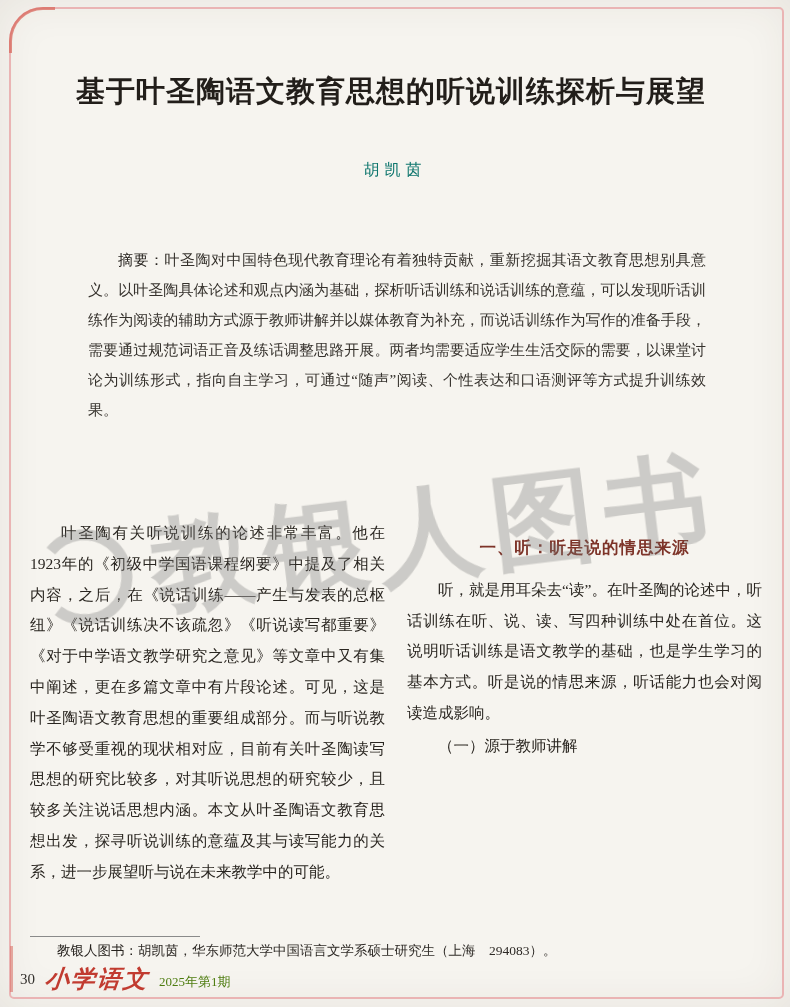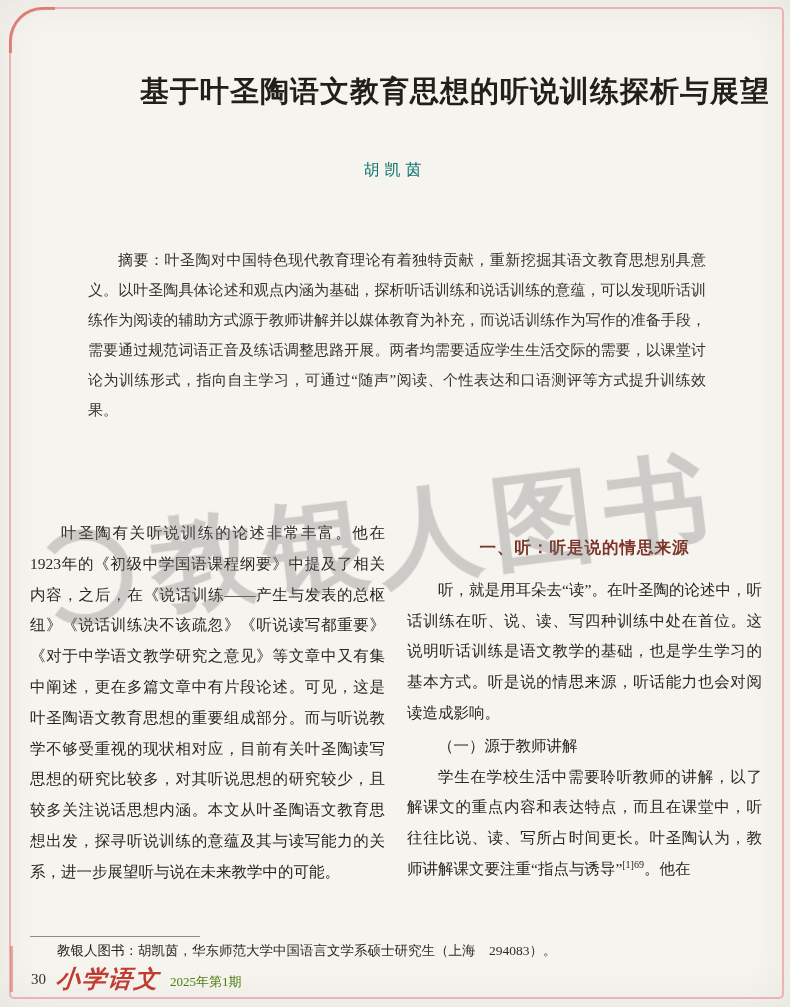--- a/index.html
+++ b/index.html
@@ -36,21 +36,21 @@
     border-left:3px solid var(--corner-red);
     border-top-left-radius:34px;
     opacity:.75;pointer-events:none;
   }
   .left-accent{
     position:absolute;left:10px;top:946px;width:3px;height:46px;
     background:var(--corner-red);opacity:.55;pointer-events:none;
   }
   .title{
     position:absolute;left:12px;right:20px;top:72px;
-    text-align:right;
+    text-align:center;
     font-family:"Liberation Sans", sans-serif;
     font-weight:bold;font-size:29px;letter-spacing:1px;
     color:#221e1a;
   }
   .author{
     position:absolute;left:0;right:0;top:160px;
     text-align:center;font-size:16px;letter-spacing:5px;color:#0f766e;
   }
   .abstract-block{
     position:absolute;left:88px;width:618px;top:245px;
@@ -78,21 +78,21 @@
   sup.ref{font-size:10px;line-height:0;}
   .footnote-rule{
     position:absolute;left:30px;top:936px;width:170px;
     border-top:1px solid #8a8a8a;
   }
   .footnote{
     position:absolute;left:30px;top:942px;width:730px;
     font-size:13.5px;color:#2e2a26;text-indent:2em;
   }
   .footer-bar{
-    position:absolute;left:31px;top:962px;height:34px;
+    position:absolute;left:20px;top:962px;height:34px;
     display:flex;align-items:center;gap:10px;
   }
   .page-number{font-size:15px;color:#33302c;}
   .journal-name{
     font-size:24px;font-weight:bold;font-style:italic;
     color:var(--journal-red);letter-spacing:2px;
     transform:skewX(-6deg);
     font-family:"Liberation Serif", serif;
   }
   .issue{font-size:13px;color:#4d7c0f;margin-top:6px;}
@@ -134,21 +134,20 @@
   </div>
 
   <div class="col col-left">
     <p>叶圣陶有关听说训练的论述非常丰富。他在1923年的《初级中学国语课程纲要》中提及了相关内容，之后，在《说话训练——产生与发表的总枢纽》《说话训练决不该疏忽》《听说读写都重要》《对于中学语文教学研究之意见》等文章中又有集中阐述，更在多篇文章中有片段论述。可见，这是叶圣陶语文教育思想的重要组成部分。而与听说教学不够受重视的现状相对应，目前有关叶圣陶读写思想的研究比较多，对其听说思想的研究较少，且较多关注说话思想内涵。本文从叶圣陶语文教育思想出发，探寻听说训练的意蕴及其与读写能力的关系，进一步展望听与说在未来教学中的可能。</p>
   </div>
 
   <div class="col col-right">
     <p class="sec-heading">一、听：听是说的情思来源</p>
     <p>听，就是用耳朵去“读”。在叶圣陶的论述中，听话训练在听、说、读、写四种训练中处在首位。这说明听话训练是语文教学的基础，也是学生学习的基本方式。听是说的情思来源，听话能力也会对阅读造成影响。</p>
     <p class="sub-heading">（一）源于教师讲解</p>
-    <p><span>学生在学校生活中需要聆听教师的讲解，以了解课文的重点内容和表达特点，而且在课堂中，听往往比说、读、写所占时间更长。叶圣陶认为，教师讲解课文要注重“指点与诱导”</span><sup class="ref">[1]69</sup><span>。他在</span></p>
   </div>
 
   <div class="footnote-rule"></div>
 
   <div class="footnote"><span class="bold-label">教银人图书：</span><span>胡凯茵，华东师范大学中国语言文学系硕士研究生（上海　294083）。</span></div>
 
   <div class="footer-bar">
     <span class="page-number">30</span>
     <span class="journal-name">小学语文</span>
     <span class="issue">2025年第1期</span>

